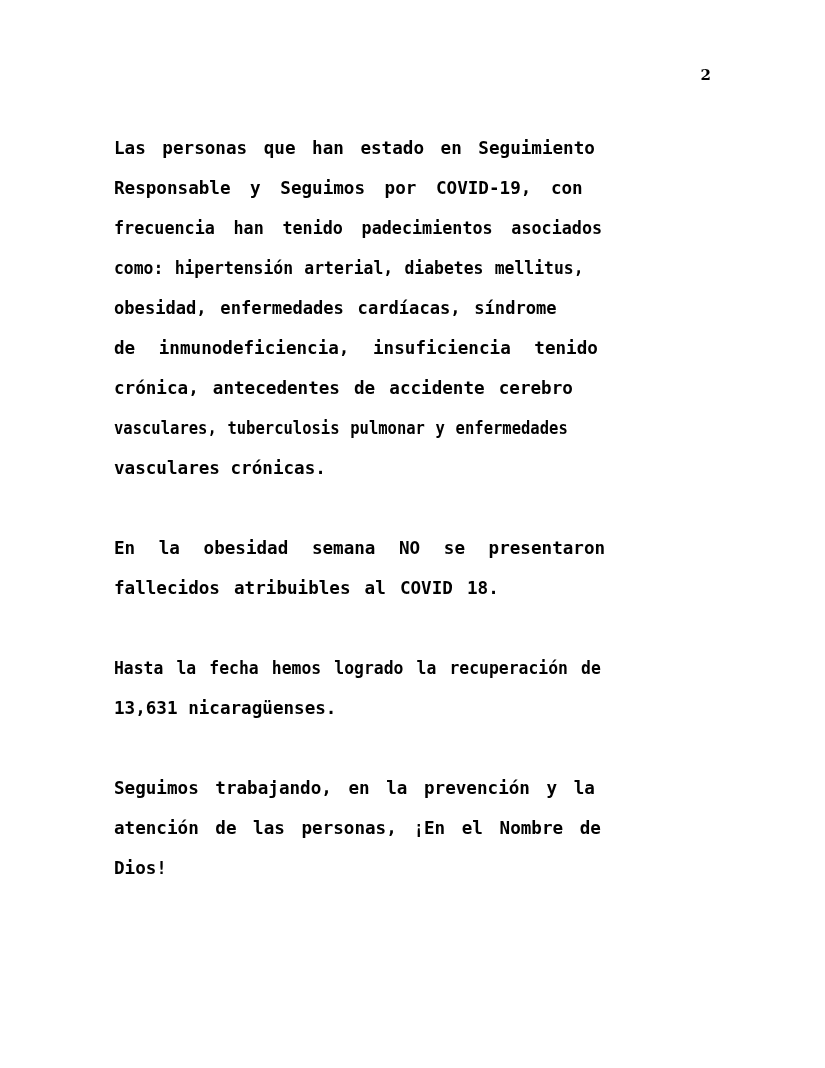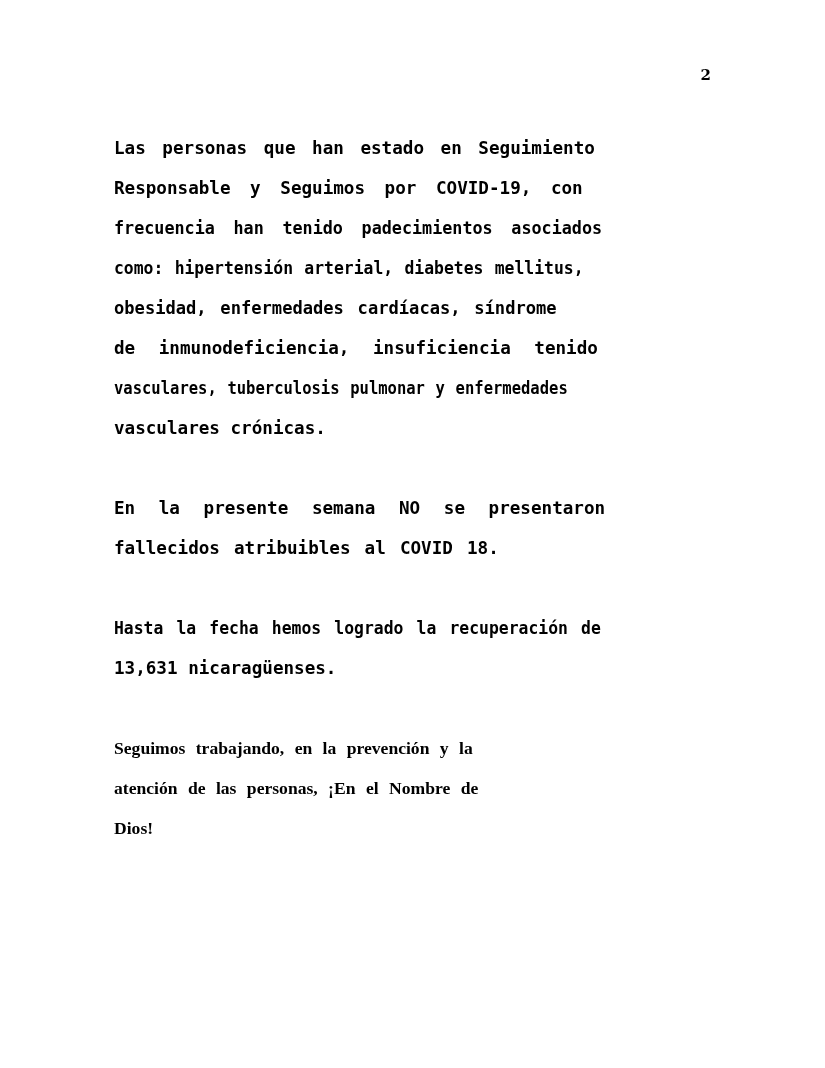--- a/index.html
+++ b/index.html
@@ -44,21 +44,20 @@
     top: 128px;
     left: 114px;
     width: 597px;
   }
 
   .paragraph {
     margin: 0 0 40px 0;
   }
   .paragraph:last-child {
     margin-bottom: 0;
-    font-family: Liberation Serif, serif;
   }
 
   
   .line {
     display: block;
     height: 40px;
     line-height: 40px;
     white-space: pre;
     font-size: 17.6px;
     font-weight: bold;
@@ -91,26 +90,27 @@
 
   <div class="body-text">
 
     <div class="paragraph">
       <span class="line sq-100 ws-3">Las personas que han estado en Seguimiento</span>
       <span class="line sq-100 ws-4">Responsable y Seguimos por COVID-19, con</span>
       <span class="line sq-95 ws-4">frecuencia han tenido padecimientos asociados</span>
       <span class="line sq-93 ws-1">como: hipertensión arterial, diabetes mellitus,</span>
       <span class="line sq-97 ws-2">obesidad, enfermedades cardíacas, síndrome</span>
       <span class="line sq-100 ws-5">de inmunodeficiencia, insuficiencia tenido</span>
+      <span class="line sq-100 ws-2">crónica, antecedentes de accidente cerebro</span>
       <span class="line sq-88 ws-1">vasculares, tuberculosis pulmonar y enfermedades</span>
       <span class="line sq-100 ws-0">vasculares crónicas.</span>
     </div>
 
     <div class="paragraph">
-      <span class="line sq-100 ws-5">En la presente semana NO se presentaron</span>
+      <span class="line sq-100 ws-5">En la obesidad semana NO se presentaron</span>
       <span class="line sq-100 ws-2">fallecidos atribuibles al COVID 18.</span>
     </div>
 
     <div class="paragraph">
       <span class="line sq-93 ws-2">Hasta la fecha hemos logrado la recuperación de</span>
       <span class="line sq-100 ws-0">13,631 nicaragüenses.</span>
     </div>
 
     <div class="paragraph">
       <span class="line sq-100 ws-3">Seguimos trabajando, en la prevención y la</span>

